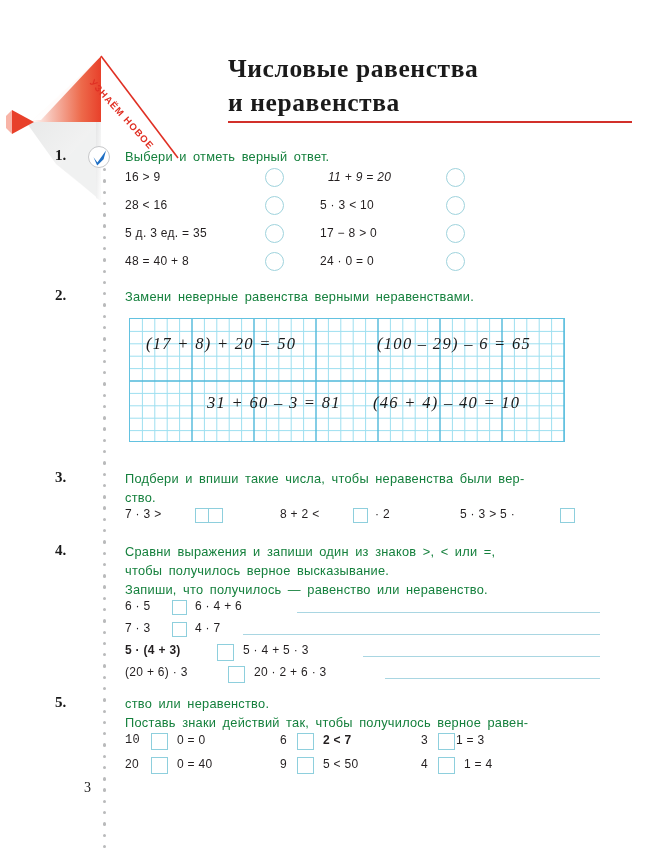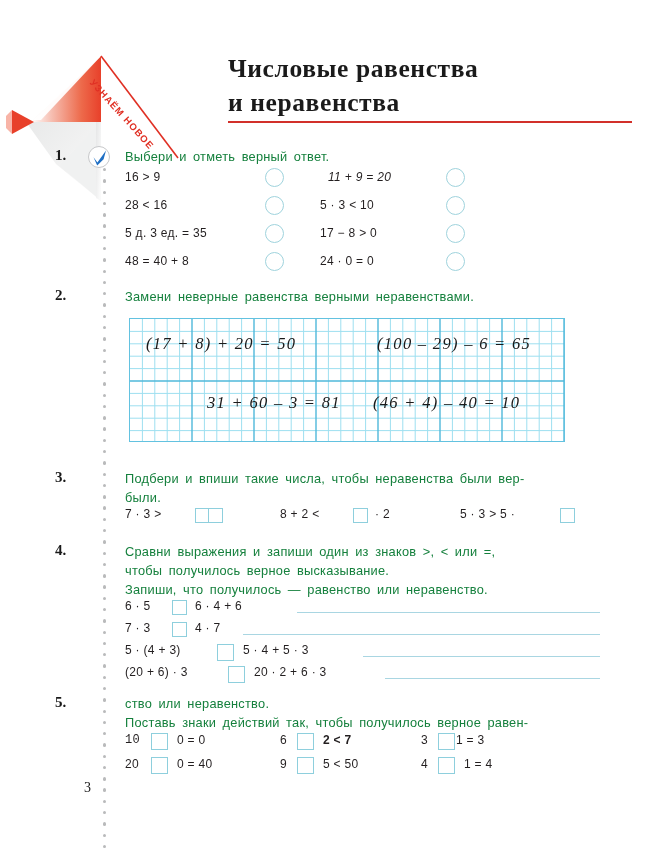--- a/index.html
+++ b/index.html
@@ -324,21 +324,21 @@
     </div>
     <div class="hw" style="left:16px;top:15px;">(17 + 8) + 20 = 50</div>
     <div class="hw" style="left:247px;top:15px;">(100 – 29) – 6 = 65</div>
     <div class="hw" style="left:30px;top:74px;margin-left:47px;">31 + 60 – 3 = 81</div>
     <div class="hw" style="left:243px;top:74px;">(46 + 4) – 40 = 10</div>
   </div>
 
   <div class="num" style="top:469px">3.</div>
   <div class="body" style="top:470px;width:470px">
     <div class="prompt">Подбери  и  впиши  такие  числа,  чтобы  неравенства  были  вер-</div>
-    <div class="prompt">были.</div>
+    <div class="prompt">ство.</div>
   </div>
   <div style="position:absolute;left:125px;top:507px;">
     <span class="math" style="position:absolute;left:0;top:0;">7 · 3 &gt;</span>
     <span class="sq" style="position:absolute;left:70px;top:1px;"></span>
     <span class="sq2" style="position:absolute;left:84.7px;top:1px;"></span>
 
     <span class="math" style="position:absolute;left:155px;top:0;">8 + 2 &lt;</span>
     <span class="sq" style="position:absolute;left:228px;top:1px;"></span>
     <span class="math" style="position:absolute;left:250px;top:0;">· 2</span>
 
@@ -358,21 +358,21 @@
     <span class="math" style="position:absolute;left:0;top:0;">6 · 5</span>
     <span class="sq" style="position:absolute;left:47px;top:1px;"></span>
     <span class="math" style="position:absolute;left:70px;top:0;">6 · 4 + 6</span>
     <span class="ansline" style="position:absolute;left:172px;top:13px;width:303px;"></span>
 
     <span class="math" style="position:absolute;left:0;top:22px;">7 · 3</span>
     <span class="sq" style="position:absolute;left:47px;top:23px;"></span>
     <span class="math" style="position:absolute;left:70px;top:22px;">4 · 7</span>
     <span class="ansline" style="position:absolute;left:118px;top:35px;width:357px;"></span>
 
-    <span class="math" style="position:absolute;left:0;top:44px;">5 · (4 + 3)</span>
+    <span class="math" style="position:absolute;left:0;top:44px;font-weight:bold;">5 · (4 + 3)</span>
     <span class="sq sqbig" style="position:absolute;left:92px;top:45px;"></span>
     <span class="math" style="position:absolute;left:118px;top:44px;">5 · 4 + 5 · 3</span>
     <span class="ansline" style="position:absolute;left:238px;top:57px;width:237px;"></span>
 
     <span class="math" style="position:absolute;left:0;top:66px;">(20 + 6) · 3</span>
     <span class="sq sqbig" style="position:absolute;left:103px;top:67px;"></span>
     <span class="math" style="position:absolute;left:129px;top:66px;">20 · 2 + 6 · 3</span>
     <span class="ansline" style="position:absolute;left:260px;top:79px;width:215px;"></span>
   </div>
 

